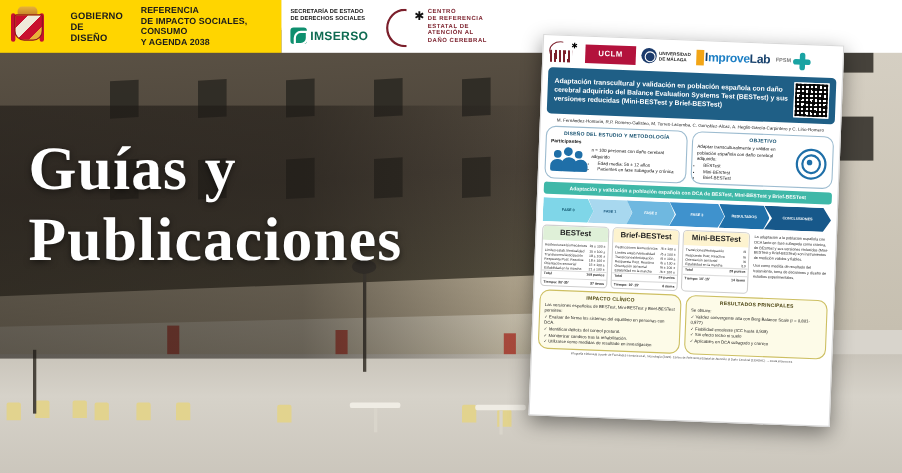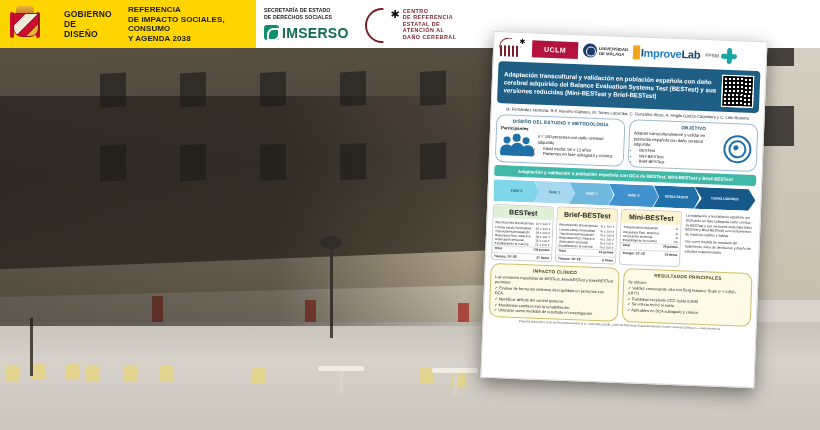--- a/index.html
+++ b/index.html
@@ -53,21 +53,21 @@
      border:1px solid #8f1220;border-radius:2px 2px 9px 9px;}
   .coat .pillar{position:absolute;top:6px;width:4px;height:26px;background:#c8102e;border-radius:2px;}
   .coat .pl{left:0;} .coat .pr{right:0;}
   .gov-txt{font-size:8.5px;line-height:10px;font-weight:bold;color:#1b1b1b;letter-spacing:.2px;}
   .gov-min{font-size:8px;line-height:9.5px;color:#1b1b1b;font-weight:bold;letter-spacing:.1px;}
   .sec-txt{font-size:5.2px;line-height:6.4px;color:#1b1b1b;font-weight:bold;letter-spacing:.1px;}
   .imserso{display:flex;align-items:center;gap:3px;}
   .imserso .mark{width:15px;height:15px;background:#0e8f6e;border-radius:3px;position:relative;}
   .imserso .mark:after{content:"";position:absolute;left:3px;top:3px;width:9px;height:9px;
      border:2px solid #fff;border-radius:50% 0 50% 0;}
-  .imserso .w{font-size:14px;font-weight:bold;color:#0f6b52;letter-spacing:.3px;}
+  .imserso .w{font-size:11px;font-weight:bold;color:#0f6b52;letter-spacing:.3px;}
   .creda{display:flex;align-items:center;gap:4px;padding-left:4px;}
   .creda-arc{width:34px;height:36px;position:relative;}
   .creda-arc:before{content:"";position:absolute;left:0;top:2px;width:30px;height:31px;
      border:2px solid #7b1f2b;border-radius:50%;clip-path:polygon(0 0,55% 0,55% 100%,0 100%);}
   .creda-arc:after{content:"✱";position:absolute;right:-1px;top:2px;font-size:11px;color:#111;}
   .creda-txt{font-size:5.4px;line-height:6.6px;letter-spacing:.5px;font-weight:bold;color:#7b1f2b;}
 
   
   .headline{position:absolute;left:26px;top:122px;width:470px;
      font-family:"Liberation Serif", serif;color:#ffffff;font-weight:bold;
@@ -271,20 +271,24 @@
           <div class="creda-txt">CENTRO</div>
           <div class="creda-txt">DE REFERENCIA</div>
           <div class="creda-txt">ESTATAL DE</div>
           <div class="creda-txt d">ATENCIÓN AL</div>
           <div class="creda-txt">DAÑO CEREBRAL</div>
         </div>
       </div>
     </div>
   </div>
 
+  <div class="headline">
+    <span>Guías y</span>
+    <span class="l2">Publicaciones</span>
+  </div>
 
   <div class="poster">
     <div class="p-inner">
 
       <div class="logos">
         <div class="lg lg-creda">
           <div class="ar"></div>
             <div class="st">✱</div>
             <div class="bars"></div>
         </div>

